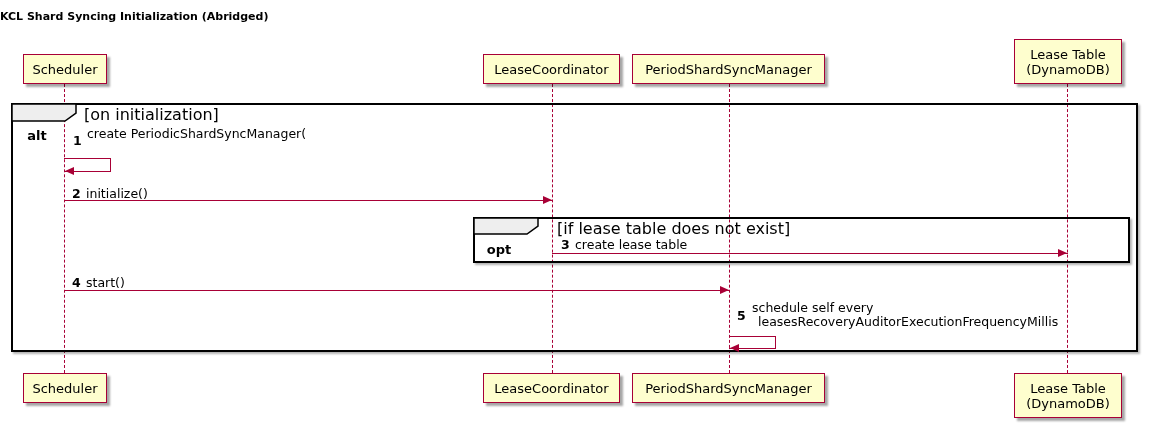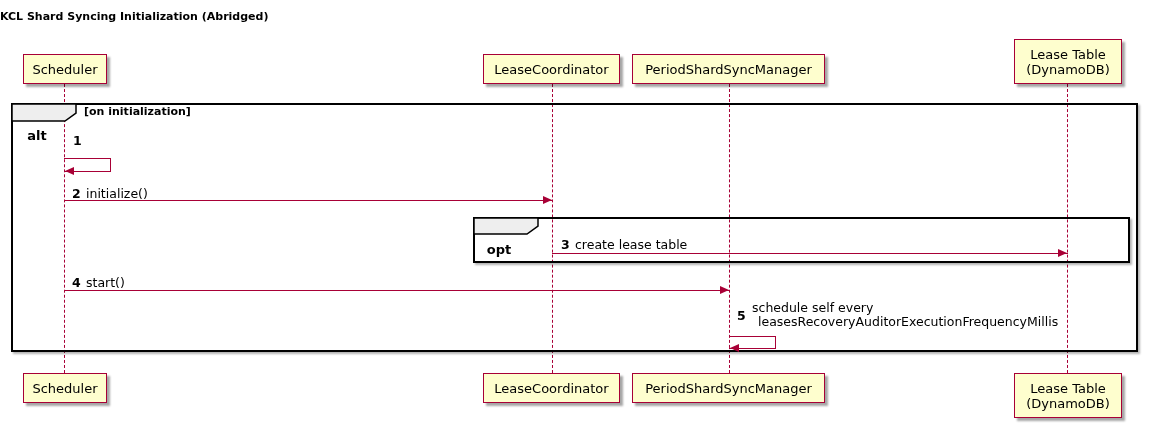--- a/index.html
+++ b/index.html
@@ -20,21 +20,21 @@
   }
   
   .lifeline { position:absolute; width:0; border-left:1px dashed #A80036; }
   
   .frame {
     position:absolute; border:2px solid #000; box-sizing:border-box;
     box-shadow:2px 2px 2px rgba(0,0,0,0.3); background:transparent;
   }
   .pent { position:absolute; }
   .kw { position:absolute; font-size:13px; font-weight:bold;margin-top:24px; }
-  .cond { position:absolute; font-size:11px; font-weight:bold; }
+  .cond { position:absolute; font-size:16px; font-weight:normal; }
   
   .mnum { position:absolute; font-size:12.5px; font-weight:bold; }
   .mtext { position:absolute; font-size:12.5px; white-space:nowrap; }
   .mline { position:absolute; height:0; border-top:1px solid #A80036; }
   .loop { position:absolute; border:1px solid #A80036; border-left:none; box-sizing:border-box; }
   .ah-r { position:absolute; width:0; height:0;
           border-top:4px solid transparent; border-bottom:4px solid transparent;
           border-left:9px solid #A80036; }
   .ah-l { position:absolute; width:0; height:0;
           border-top:4px solid transparent; border-bottom:4px solid transparent;
@@ -57,22 +57,24 @@
     <path d="M0,0 H64 V9 L53,17 H0 Z" fill="#EEEEEE" stroke="#000000" stroke-width="1.5"></path>
   </svg>
   <div class="kw" style="left:14px; top:104px; width:46px; text-align:center;">alt</div>
   <div class="cond" style="left:84px; top:105px;">[on initialization]</div>
 
   <div class="frame" style="left:473px; top:217px; width:657px; height:46px;"></div>
   <svg class="pent" style="left:474px; top:218px;" width="66" height="18">
     <path d="M0,0 H64 V8 L53,16 H0 Z" fill="#EEEEEE" stroke="#000000" stroke-width="1.5"></path>
   </svg>
   <div class="kw" style="left:476px; top:218px; width:46px; text-align:center;">opt</div>
+  <div class="cond" style="left:557px; top:219px;">[if lease table does not exist]</div>
 
   <div class="mnum" style="left:73px; top:133px;">1</div>
+  <div class="mtext" style="left:87px; top:126px;">create PeriodicShardSyncManager(</div>
   <div class="loop" style="left:64px; top:158px; width:47px; height:14px;"></div>
   <div class="ah-l" style="left:65px; top:167px;"></div>
 
   <div class="mnum" style="left:72px; top:186px;">2</div>
   <div class="mtext" style="left:86px; top:186px;">initialize()</div>
   <div class="mline" style="left:64px; top:200px; width:489px;"></div>
   <div class="ah-r" style="left:543px; top:196px;"></div>
 
   <div class="mnum" style="left:561px; top:237px;">3</div>
   <div class="mtext" style="left:575px; top:237px;">create lease table</div>

